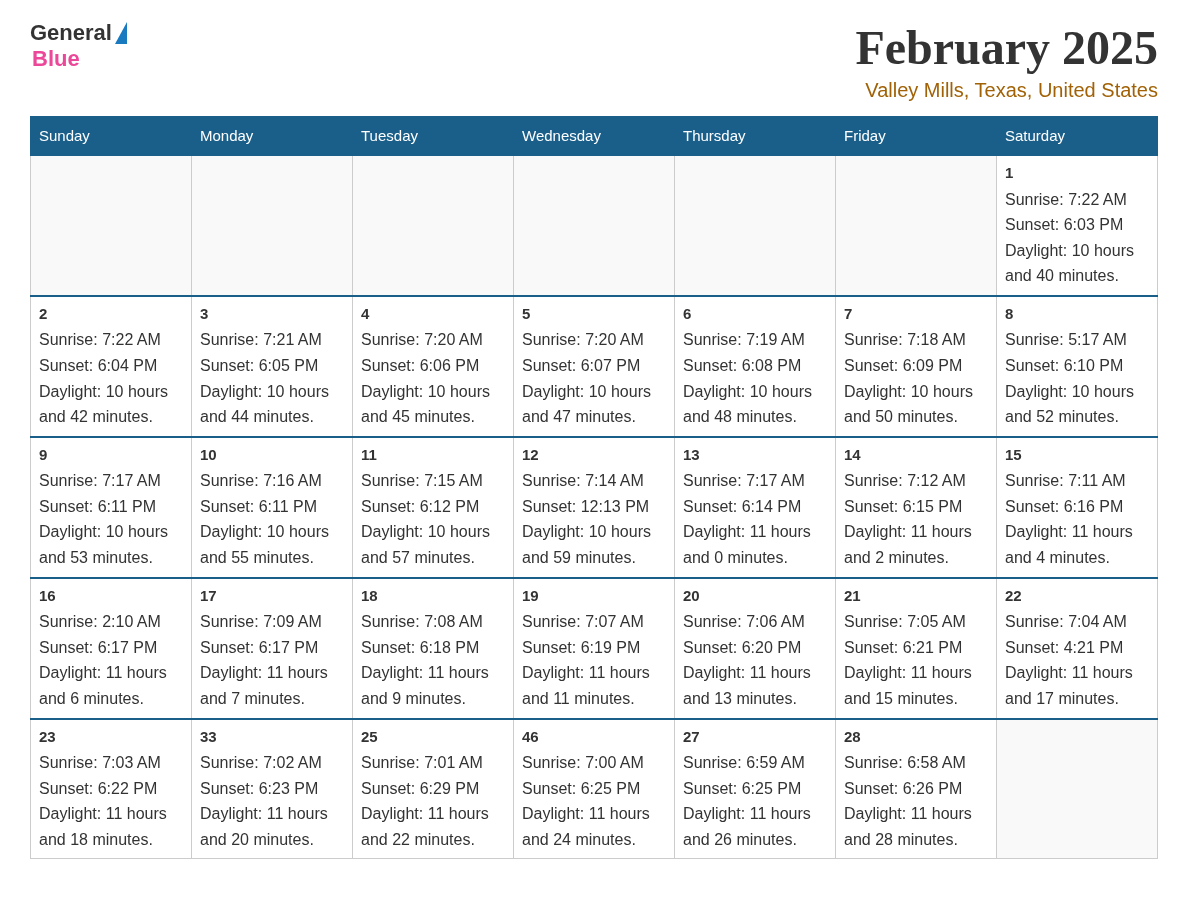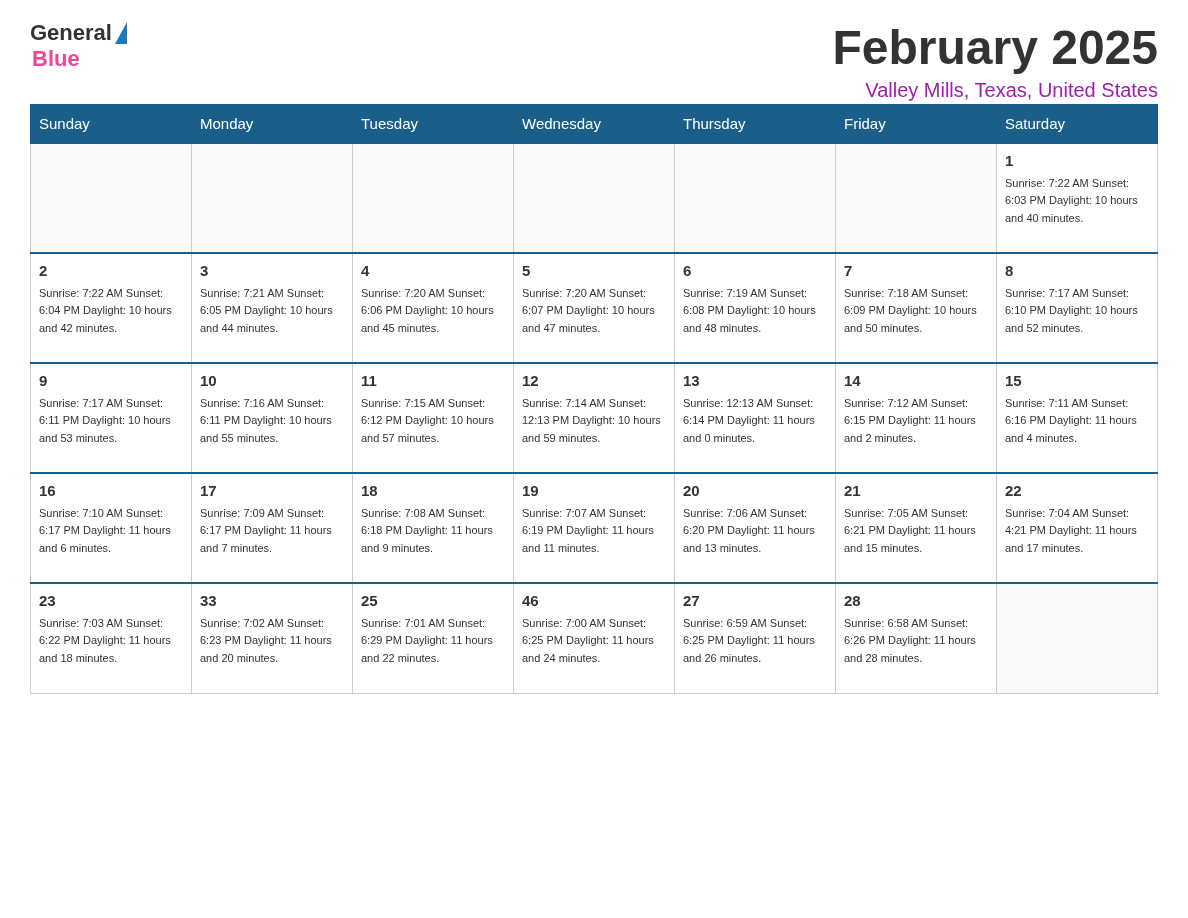--- a/index.html
+++ b/index.html
@@ -8,21 +8,21 @@
       background: #fff;
       color: #333;
       width: 1188px;
       min-height: 918px;
       padding: 20px 30px;
     }
     .header {
       display: flex;
       justify-content: space-between;
       align-items: flex-start;
-      margin-bottom: 2px;
+      margin-bottom: 14px;
     }
     .logo {
       display: flex;
       flex-direction: column;
       align-items: flex-start;
     }
     .logo-top {
       display: flex;
       align-items: center;
     }
@@ -46,24 +46,25 @@
       color: #ec4899;
       margin-left: 2px;
     }
     .title-section {
       text-align: right;
     }
     .main-title {
       font-size: 48px;
       font-weight: bold;
       color: #333;
+      font-family: Liberation Serif, serif;
     }
     .subtitle {
       font-size: 20px;
-      color: #a21caf;
+      color: #a16207;
       margin-top: 4px;
     }
     .calendar {
       width: 100%;
       border-collapse: collapse;
       border: 1px solid #aaa;
       padding-left: 24px;
     }
     .calendar th {
       background-color: #1a5f8a;
@@ -86,21 +87,21 @@
     .calendar tr td {
       border-top: 2px solid #1a5f8a;
     }
     .day-num {
       font-size: 15px;
       font-weight: bold;
       display: block;
       margin-bottom: 2px;
     }
     .day-info {
-      font-size: 11px;
+      font-size: 16px;
       color: #333;
       line-height: 1.6;
     }
     .empty-cell {
       background: #f9f9f9;
     }
     .row-week td {
       height: 110px;
     }
   </style>
@@ -180,21 +181,21 @@
 Daylight: 10 hours and 48 minutes.</div>
         </td>
         <td>
           <span class="day-num">7</span>
           <div class="day-info">Sunrise: 7:18 AM
 Sunset: 6:09 PM
 Daylight: 10 hours and 50 minutes.</div>
         </td>
         <td>
           <span class="day-num">8</span>
-          <div class="day-info">Sunrise: 7:17 AM
+          <div class="day-info">Sunrise: 5:17 AM
 Sunset: 6:10 PM
 Daylight: 10 hours and 52 minutes.</div>
         </td>
       </tr>
       <tr class="row-week">
         <td>
           <span class="day-num">9</span>
           <div class="day-info">Sunrise: 7:17 AM
 Sunset: 6:11 PM
 Daylight: 10 hours and 53 minutes.</div>
@@ -212,41 +213,41 @@
 Daylight: 10 hours and 57 minutes.</div>
         </td>
         <td>
           <span class="day-num">12</span>
           <div class="day-info">Sunrise: 7:14 AM
 Sunset: 12:13 PM
 Daylight: 10 hours and 59 minutes.</div>
         </td>
         <td>
           <span class="day-num">13</span>
-          <div class="day-info">Sunrise: 12:13 AM
+          <div class="day-info">Sunrise: 7:17 AM
 Sunset: 6:14 PM
 Daylight: 11 hours and 0 minutes.</div>
         </td>
         <td>
           <span class="day-num">14</span>
           <div class="day-info">Sunrise: 7:12 AM
 Sunset: 6:15 PM
 Daylight: 11 hours and 2 minutes.</div>
         </td>
         <td>
           <span class="day-num">15</span>
           <div class="day-info">Sunrise: 7:11 AM
 Sunset: 6:16 PM
 Daylight: 11 hours and 4 minutes.</div>
         </td>
       </tr>
       <tr class="row-week">
         <td>
           <span class="day-num">16</span>
-          <div class="day-info">Sunrise: 7:10 AM
+          <div class="day-info">Sunrise: 2:10 AM
 Sunset: 6:17 PM
 Daylight: 11 hours and 6 minutes.</div>
         </td>
         <td>
           <span class="day-num">17</span>
           <div class="day-info">Sunrise: 7:09 AM
 Sunset: 6:17 PM
 Daylight: 11 hours and 7 minutes.</div>
         </td>
         <td>

